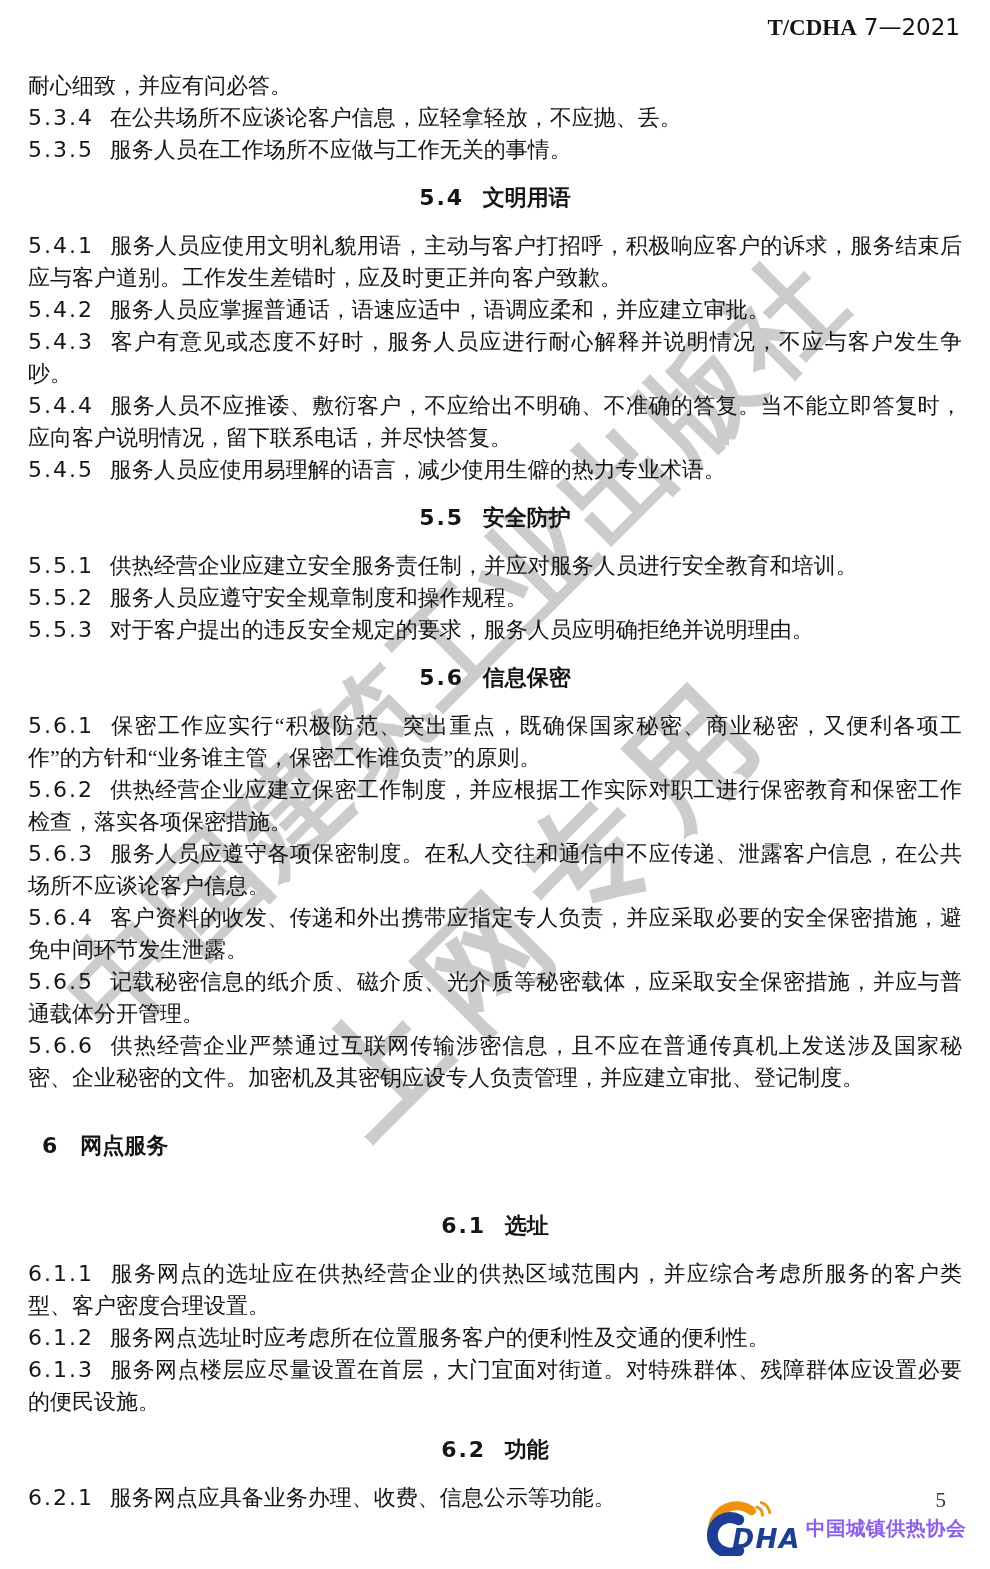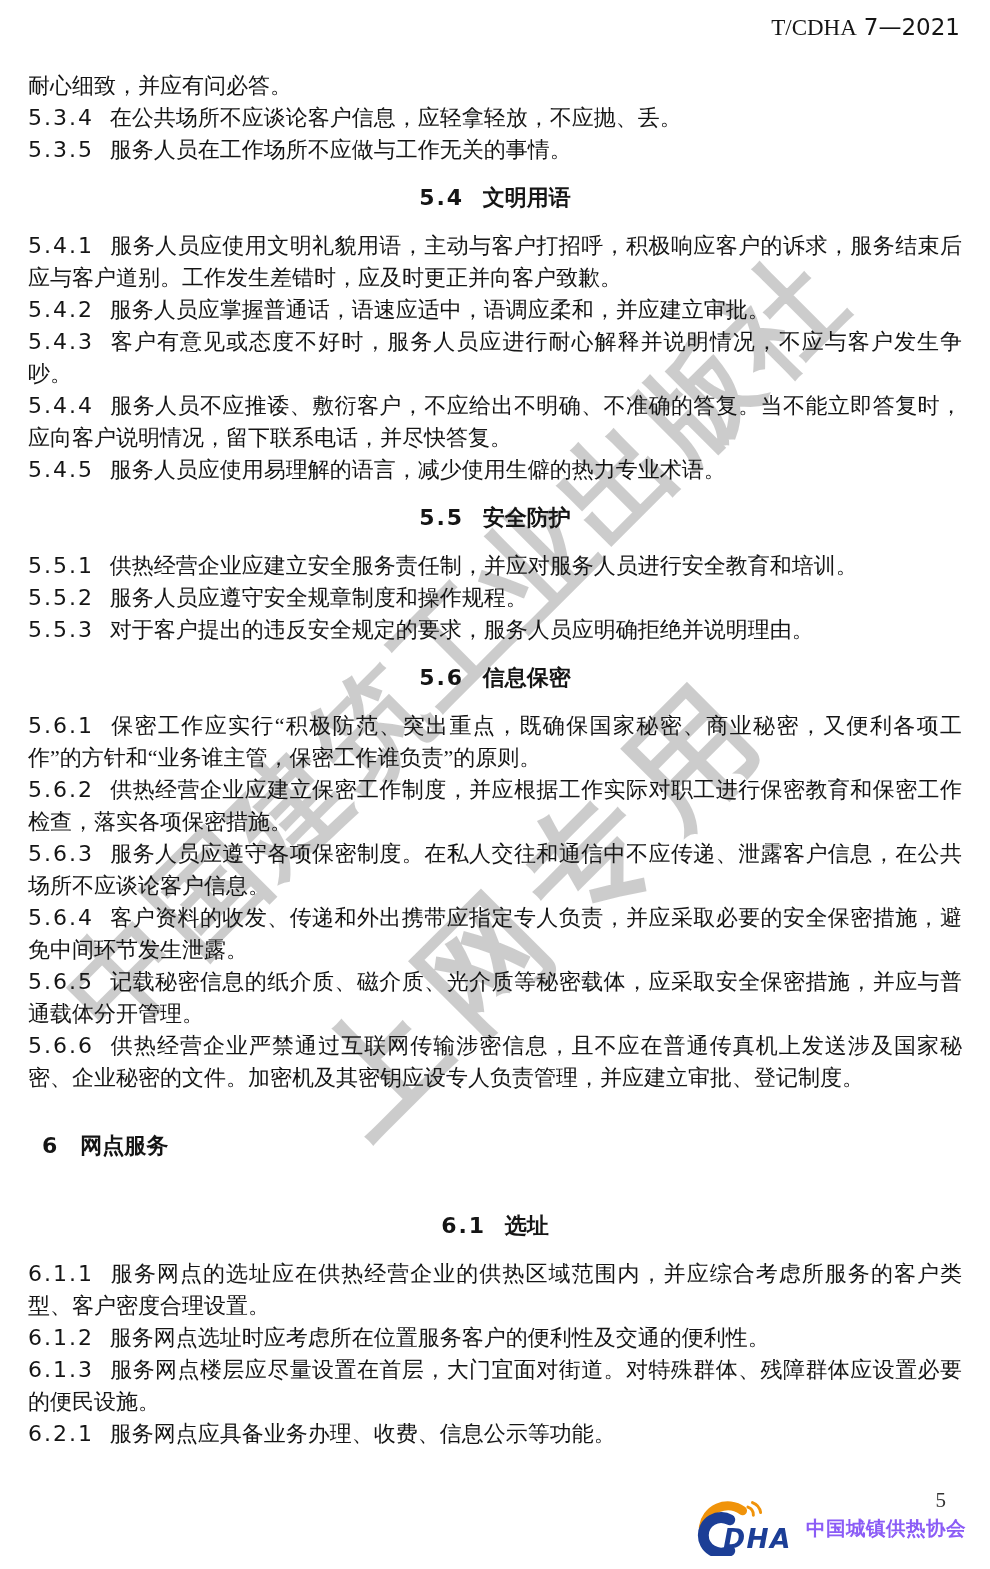--- a/index.html
+++ b/index.html
@@ -25,21 +25,21 @@
     user-select:none;
   }
   .wm1{left:455px;top:645px;font-size:112px;letter-spacing:4px;}
   .wm2{left:545px;top:905px;font-size:124px;letter-spacing:22px;}
 
   
   .hdr{
     position:absolute;top:14px;right:30px;z-index:2;
     font-size:23px;line-height:26px;
   }
-  .hdr .doc-prefix{font-family:"Liberation Serif","DejaVu Serif",serif;font-weight:400;}
+  .hdr .doc-prefix{font-family:"Liberation Serif","DejaVu Serif",serif;font-weight:700;}
   .hdr .doc-num{font-family:"DejaVu Sans","Liberation Sans",sans-serif;font-weight:500;margin-left:7px;}
 
   
   .doc-main{
     position:absolute;left:28px;right:28px;top:70px;z-index:1;
     font-size:22px;line-height:32px;
     text-align:justify;
   }
   .block{margin:0;}
   .block .num{
@@ -60,21 +60,21 @@
   }
   .block.h1 .num{margin-right:0.95em;font-weight:700;}
 
   
   .page-num{
     position:absolute;top:1488px;right:44px;z-index:2;
     font-size:21px;font-family:"Liberation Serif","DejaVu Serif",serif;color:#333;
   }
   .logo-row{
     position:absolute;top:1500px;right:24px;z-index:2;
-    display:flex;align-items:center;gap:9px;
+    display:flex;align-items:center;gap:0;
   }
   .logo-row .org{
     font-family:"DejaVu Sans","Liberation Sans",sans-serif;
     font-weight:700;font-size:19.5px;letter-spacing:0.5px;
     color:#8b5cf6;white-space:nowrap;
   }
 </style>
 </head>
 <body>
 
@@ -108,20 +108,21 @@
       <div class="block body"><span class="num">5.6.2</span><span class="txt">供热经营企业应建立保密工作制度，并应根据工作实际对职工进行保密教育和保密工作检查，落实各项保密措施。</span></div>
       <div class="block body"><span class="num">5.6.3</span><span class="txt">服务人员应遵守各项保密制度。在私人交往和通信中不应传递、泄露客户信息，在公共场所不应谈论客户信息。</span></div>
       <div class="block body"><span class="num">5.6.4</span><span class="txt">客户资料的收发、传递和外出携带应指定专人负责，并应采取必要的安全保密措施，避免中间环节发生泄露。</span></div>
       <div class="block body"><span class="num">5.6.5</span><span class="txt">记载秘密信息的纸介质、磁介质、光介质等秘密载体，应采取安全保密措施，并应与普通载体分开管理。</span></div>
       <div class="block body"><span class="num">5.6.6</span><span class="txt">供热经营企业严禁通过互联网传输涉密信息，且不应在普通传真机上发送涉及国家秘密、企业秘密的文件。加密机及其密钥应设专人负责管理，并应建立审批、登记制度。</span></div>
       <div class="block h1"><span class="num">6</span><span class="txt">网点服务</span></div>
       <div class="block h2"><span class="num">6.1</span><span class="txt">选址</span></div>
       <div class="block body"><span class="num">6.1.1</span><span class="txt">服务网点的选址应在供热经营企业的供热区域范围内，并应综合考虑所服务的客户类型、客户密度合理设置。</span></div>
       <div class="block body"><span class="num">6.1.2</span><span class="txt">服务网点选址时应考虑所在位置服务客户的便利性及交通的便利性。</span></div>
       <div class="block body"><span class="num">6.1.3</span><span class="txt">服务网点楼层应尽量设置在首层，大门宜面对街道。对特殊群体、残障群体应设置必要的便民设施。</span></div>
+      <div class="block h2"><span class="num">6.2</span><span class="txt">功能</span></div>
       <div class="block body"><span class="num">6.2.1</span><span class="txt">服务网点应具备业务办理、收费、信息公示等功能。</span></div>
     </div>
 
   <div class="page-num">5</div>
 
   <div class="logo-row">
     <svg width="100" height="56" viewBox="0 0 110 60" aria-hidden="true">
 
       <path d="M7 30 A27 27 0 0 1 50 11" fill="none" stroke="#f0930a" stroke-width="10" stroke-linecap="round"></path>
       <path d="M56 7 A9 9 0 0 1 62 16" fill="none" stroke="#f0930a" stroke-width="3.2" stroke-linecap="round"></path>

